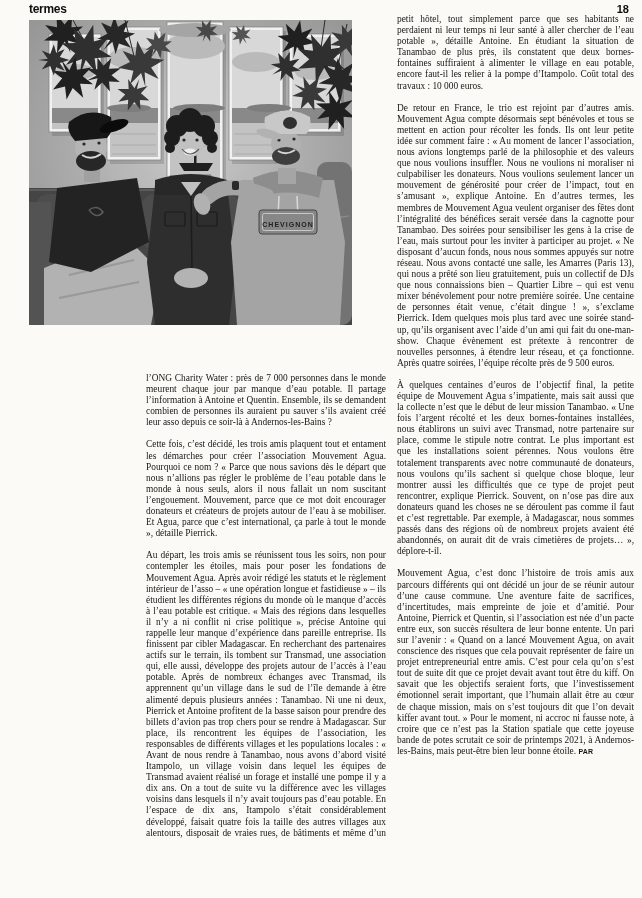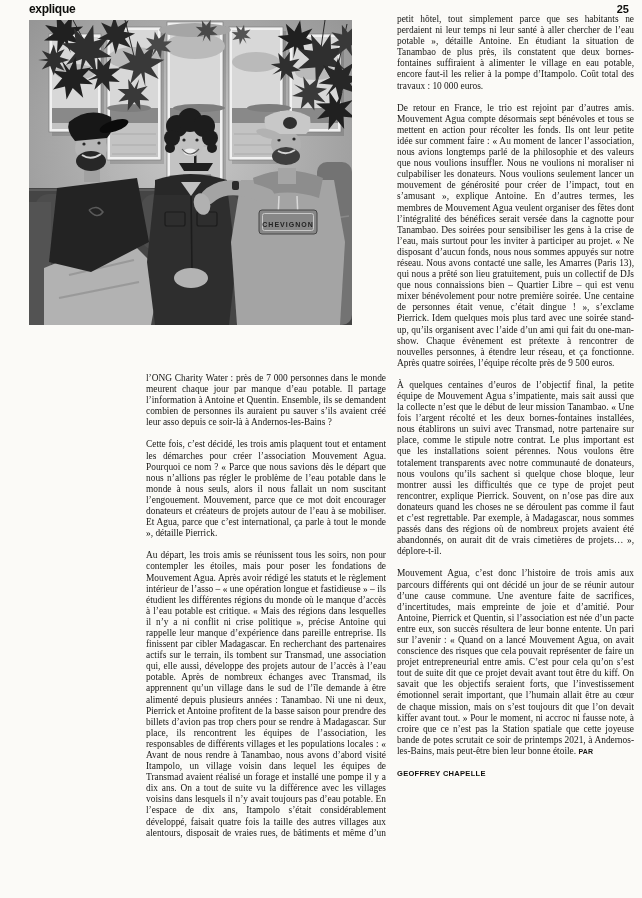--- a/index.html
+++ b/index.html
@@ -22,22 +22,22 @@
   .byline-par{font-family:"Liberation Sans",sans-serif;font-weight:bold;font-size:7px;
         letter-spacing:0.2px;white-space:nowrap;}
   .byline-author{font-family:"Liberation Sans",sans-serif;font-weight:bold;font-size:7.5px;
         letter-spacing:0.3px;margin-top:2px;color:#0e0e0c;}
 </style>
 </head>
 <body>
 
 <div class="page">
 
-  <div class="masthead-left">explique</div>
-  <div class="masthead-page">25</div>
+  <div class="masthead-left">termes</div>
+  <div class="masthead-page">18</div>
 
   <div class="photo">
     <svg width="323" height="305" viewBox="0 0 323 305" xmlns="http://www.w3.org/2000/svg">
       <defs>
         <radialGradient id="wallG" cx="50%" cy="42%" r="80%">
           <stop offset="0%" stop-color="#c7c6c3"></stop>
           <stop offset="100%" stop-color="#8a8986"></stop>
         </radialGradient>
         <path id="leafP" d="M0,-12 L2.5,-4 L9,-8 L6,-1 L13,1 L5,4 L8,11 L1,6 L0,14 L-1,6 L-8,11 L-5,4 L-13,1 L-6,-1 L-9,-8 L-2.5,-4 Z"></path>
       </defs>
@@ -224,16 +224,15 @@
     <p>l’ONG Charity Water : près de 7 000 personnes dans le monde meurent chaque jour par manque d’eau potable. Il partage l’information à Antoine et Quentin. Ensemble, ils se demandent combien de personnes ils auraient pu sauver s’ils avaient créé leur asso depuis ce soir-là à Andernos-les-Bains ?</p>
     <p>Cette fois, c’est décidé, les trois amis plaquent tout et entament les démarches pour créer l’association Mouvement Agua. Pourquoi ce nom ? « Parce que nous savions dès le départ que nous n’allions pas régler le problème de l’eau potable dans le monde à nous seuls, alors il nous fallait un nom suscitant l’engouement. Mouvement, parce que ce mot doit encourager donateurs et créateurs de projets autour de l’eau à se mobiliser. Et Agua, parce que c’est international, ça parle à tout le monde », détaille Pierrick.</p>
     <p class="cont">Au départ, les trois amis se réunissent tous les soirs, non pour contempler les étoiles, mais pour poser les fondations de Mouvement Agua. Après avoir rédigé les statuts et le règlement intérieur de l’asso – « une opération longue et fastidieuse » – ils étudient les différentes régions du monde où le manque d’accès à l’eau potable est critique. « Mais des régions dans lesquelles il n’y a ni conflit ni crise politique », précise Antoine qui rappelle leur manque d’expérience dans pareille entreprise. Ils finissent par cibler Madagascar. En recherchant des partenaires actifs sur le terrain, ils tombent sur Transmad, une association qui, elle aussi, développe des projets autour de l’accès à l’eau potable. Après de nombreux échanges avec Transmad, ils apprennent qu’un village dans le sud de l’île demande à être alimenté depuis plusieurs années : Tanambao. Ni une ni deux, Pierrick et Antoine profitent de la basse saison pour prendre des billets d’avion pas trop chers pour se rendre à Madagascar. Sur place, ils rencontrent les équipes de l’association, les responsables de différents villages et les populations locales : « Avant de nous rendre à Tanambao, nous avons d’abord visité Itampolo, un village voisin dans lequel les équipes de Transmad avaient réalisé un forage et installé une pompe il y a dix ans. On a tout de suite vu la différence avec les villages voisins dans lesquels il n’y avait toujours pas d’eau potable. En l’espace de dix ans, Itampolo s’était considérablement développé, faisait quatre fois la taille des autres villages aux alentours, disposait de vraies rues, de bâtiments et même d’un</p>
   </div>
 
   <div class="col col-right">
     <p>petit hôtel, tout simplement parce que ses habitants ne perdaient ni leur temps ni leur santé à aller chercher de l’eau potable », détaille Antoine. En étudiant la situation de Tanambao de plus près, ils constatent que deux bornes-fontaines suffiraient à alimenter le village en eau potable, encore faut-il les relier à la pompe d’Itampolo. Coût total des travaux : 10 000 euros.</p>
     <p>De retour en France, le trio est rejoint par d’autres amis. Mouvement Agua compte désormais sept bénévoles et tous se mettent en action pour récolter les fonds. Ils ont leur petite idée sur comment faire : « Au moment de lancer l’association, nous avions longtemps parlé de la philosophie et des valeurs que nous voulions insuffler. Nous ne voulions ni moraliser ni culpabiliser les donateurs. Nous voulions seulement lancer un mouvement de générosité pour créer de l’impact, tout en s’amusant », explique Antoine. En d’autres termes, les membres de Mouvement Agua veulent organiser des fêtes dont l’intégralité des bénéfices serait versée dans la cagnotte pour Tanambao. Des soirées pour sensibiliser les gens à la crise de l’eau, mais surtout pour les inviter à participer au projet. « Ne disposant d’aucun fonds, nous nous sommes appuyés sur notre réseau. Nous avons contacté une salle, les Amarres (Paris 13), qui nous a prêté son lieu gratuitement, puis un collectif de DJs que nous connaissions bien – Quartier Libre – qui est venu mixer bénévolement pour notre première soirée. Une centaine de personnes était venue, c’était dingue ! », s’exclame Pierrick. Idem quelques mois plus tard avec une soirée stand-up, qu’ils organisent avec l’aide d’un ami qui fait du one-man-show. Chaque évènement est prétexte à rencontrer de nouvelles personnes, à étendre leur réseau, et ça fonctionne. Après quatre soirées, l’équipe récolte près de 9 500 euros.</p>
     <p>À quelques centaines d’euros de l’objectif final, la petite équipe de Mouvement Agua s’impatiente, mais sait aussi que la collecte n’est que le début de leur mission Tanambao. « Une fois l’argent récolté et les deux bornes-fontaines installées, nous établirons un suivi avec Transmad, notre partenaire sur place, comme le stipule notre contrat. Le plus important est que les installations soient pérennes. Nous voulons être totalement transparents avec notre communauté de donateurs, nous voulons qu’ils sachent si quelque chose bloque, leur montrer aussi les difficultés que ce type de projet peut rencontrer, explique Pierrick. Souvent, on n’ose pas dire aux donateurs quand les choses ne se déroulent pas comme il faut et c’est regrettable. Par exemple, à Madagascar, nous sommes passés dans des régions où de nombreux projets avaient été abandonnés, on aurait dit de vrais cimetières de projets… », déplore-t-il.</p>
     <p><span>Mouvement Agua, c’est donc l’histoire de trois amis aux parcours différents qui ont décidé un jour de se réunir autour d’une cause commune. Une aventure faite de sacrifices, d’incertitudes, mais empreinte de joie et d’amitié. Pour Antoine, Pierrick et Quentin, si l’association est née d’un pacte entre eux, son succès résultera de leur bonne entente. Un pari sur l’avenir : « Quand on a lancé Mouvement Agua, on avait conscience des risques que cela pouvait représenter de faire un projet entrepreneurial entre amis. C’est pour cela qu’on s’est tout de suite dit que ce projet devait avant tout être du kiff. On savait que les objectifs seraient forts, que l’investissement émotionnel serait important, que l’humain allait être au cœur de chaque mission, mais on s’est toujours dit que l’on devait kiffer avant tout. » Pour le moment, ni accroc ni fausse note, à croire que ce n’est pas la Station spatiale que cette joyeuse bande de potes scrutait ce soir de printemps 2021, à Andernos-les-Bains, mais peut-être bien leur bonne étoile.</span> <span class="byline-par">PAR</span></p>
-    <div class="byline-author">GEOFFREY CHAPELLE</div>
   </div>
 
 </div>
 
 </body></html>

